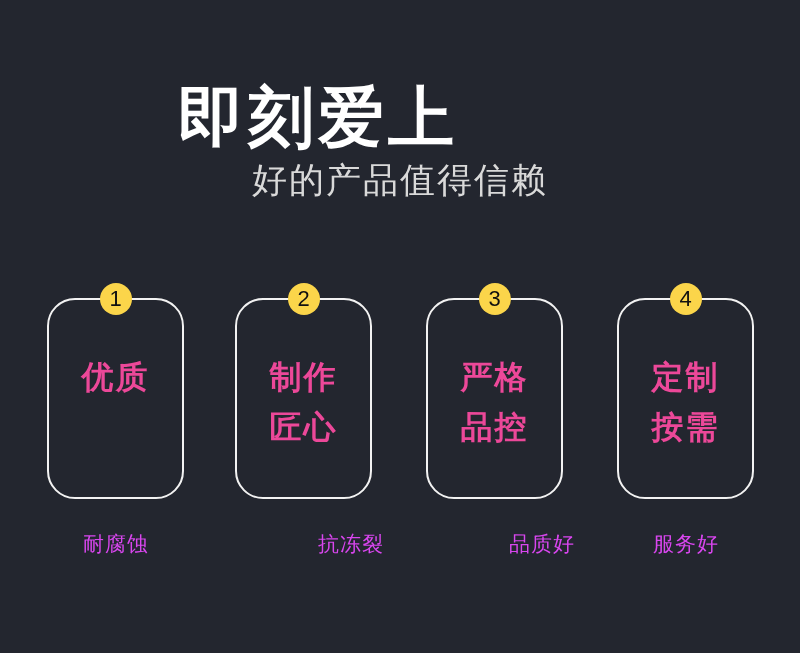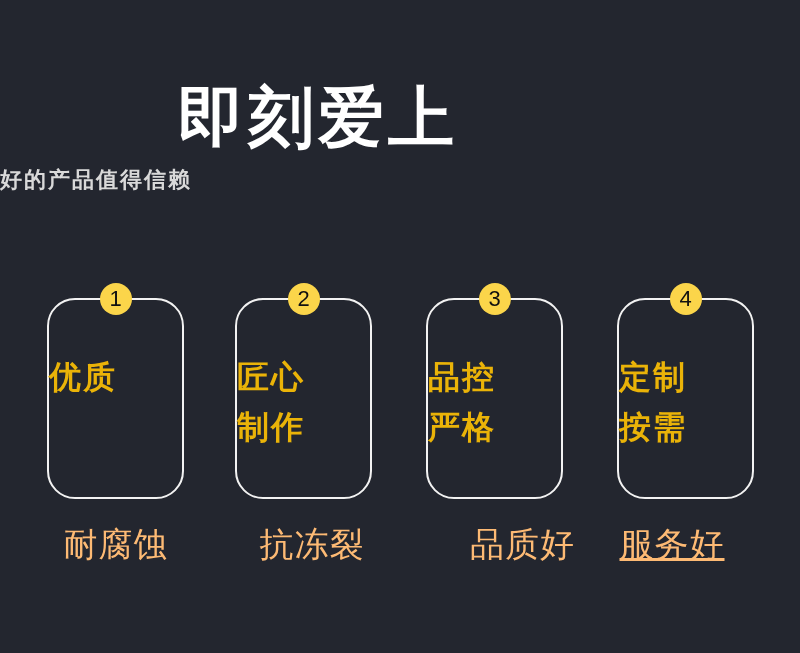--- a/index.html
+++ b/index.html
@@ -5,74 +5,74 @@
     html, body { margin:0; padding:0; }
     body {
       width:800px; height:653px; background:#23262f; position:relative; overflow:hidden;
       font-family: "DejaVu Sans", "Liberation Sans", sans-serif; color:#ffffff;
     }
     .title {
       position:absolute; left:0; width:636px; top:78px; text-align:center;
       font-size:66px; font-weight:bold; letter-spacing:4px; line-height:80px; color:#ffffff;
     }
     .subtitle {
-      position:absolute; left:0; width:800px; top:158px; 
-      font-size:22px; line-height:44px; letter-spacing:2px; color:#d9d9d9;font-weight:bold;
+      position:absolute; left:0; width:800px; top:158px; text-align:center;
+      font-size:35px; line-height:44px; letter-spacing:2px; color:#d9d9d9;
     }
     .card {
       position:absolute; top:298px; width:133px; height:197px;
       border:2.5px solid #f2f2f2; border-radius:28px; box-sizing:content-box;
     }
     .badge {
       position:absolute; top:-17px; left:50%; margin-left:-16px;
       width:32px; height:32px; border-radius:50%; background:#fbd54a;
       color:#111; font-size:22px; line-height:32px; text-align:center;
       font-family:"Liberation Sans", sans-serif;
     }
     .card-text {
-      position:absolute; top:52px; left:0; width:100%; 
-      font-size:32px; font-weight:bold; line-height:50px; letter-spacing:2px; color:#eab308;
+      position:absolute; top:52px; left:0; width:100%; text-align:center;
+      font-size:32px; font-weight:bold; line-height:50px; letter-spacing:2px; color:#ec4899;
     }
     .caption {
       position:absolute; top:524px; width:160px; text-align:center;
-      font-size:34px; line-height:40px; letter-spacing:1px; color:#fdba74;
+      font-size:21px; line-height:40px; letter-spacing:1px; color:#d946ef;
     }
   </style>
 </head>
 <body>
 
 <div class="title">即刻爱上</div>
 <div class="subtitle">好的产品值得信赖</div>
 
 <div class="card" style="left:47px;">
   <div class="badge">1</div>
   <div class="card-text">
     <div>优质</div>
   </div>
 </div>
 <div class="caption" style="left:36px;">耐腐蚀</div>
 
 <div class="card" style="left:235px;">
   <div class="badge">2</div>
   <div class="card-text">
+    <div>制作</div>
     <div>匠心</div>
-    <div>制作</div>
   </div>
 </div>
-<div class="caption" style="left:232px;">抗冻裂</div>
+<div class="caption" style="left:224px;text-align:right;">抗冻裂</div>
 
 <div class="card" style="left:426px;">
   <div class="badge">3</div>
   <div class="card-text">
+    <div>严格</div>
     <div>品控</div>
-    <div>严格</div>
   </div>
 </div>
 <div class="caption" style="left:415px;text-align:right;">品质好</div>
 
 <div class="card" style="left:617px;">
   <div class="badge">4</div>
   <div class="card-text">
     <div>定制</div>
     <div>按需</div>
   </div>
 </div>
-<div class="caption" style="left:592px;text-decoration:underline;">服务好</div>
+<div class="caption" style="left:606px;">服务好</div>
 
 </body></html>

